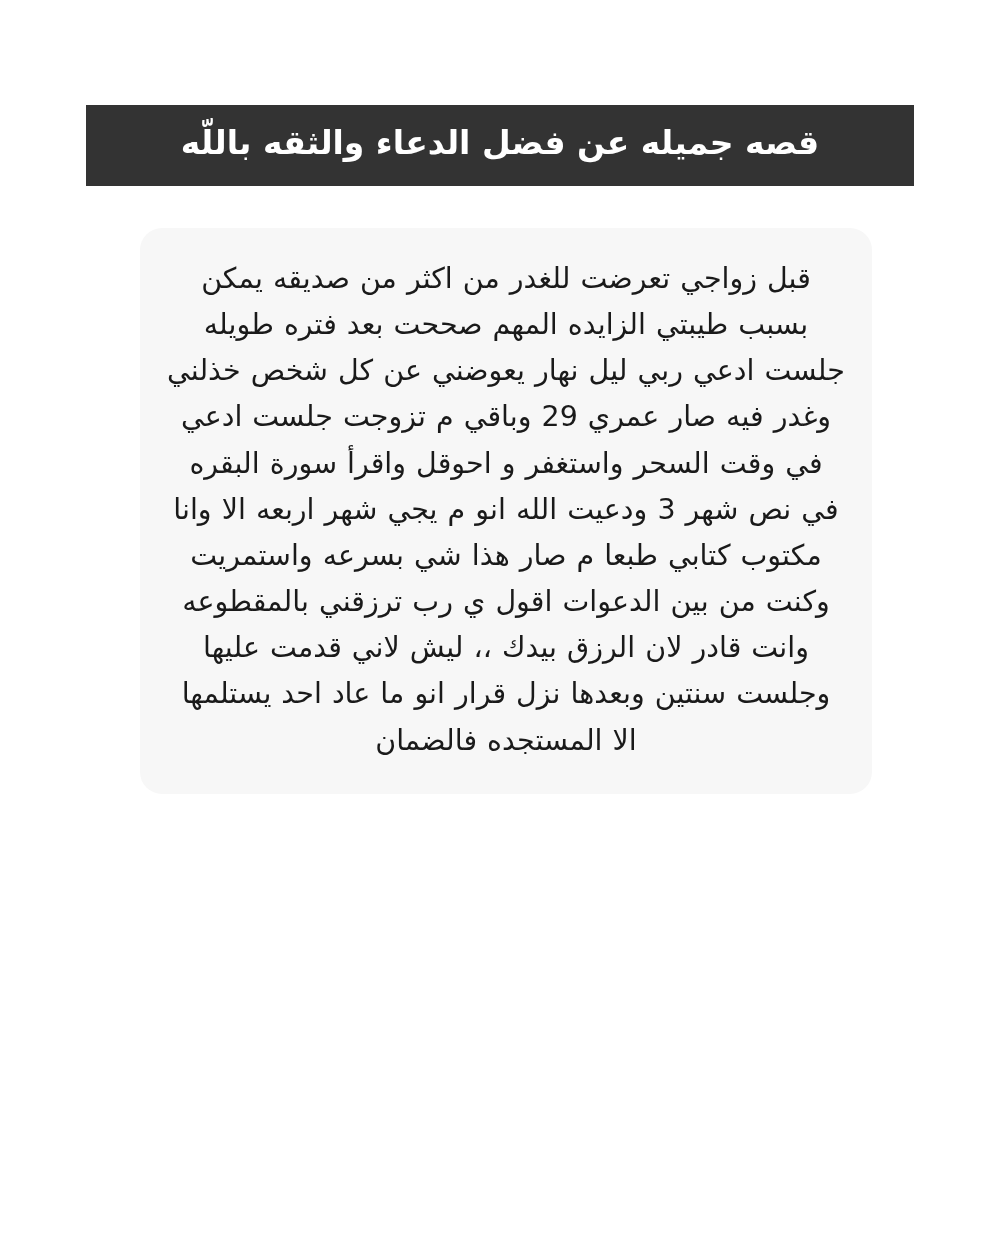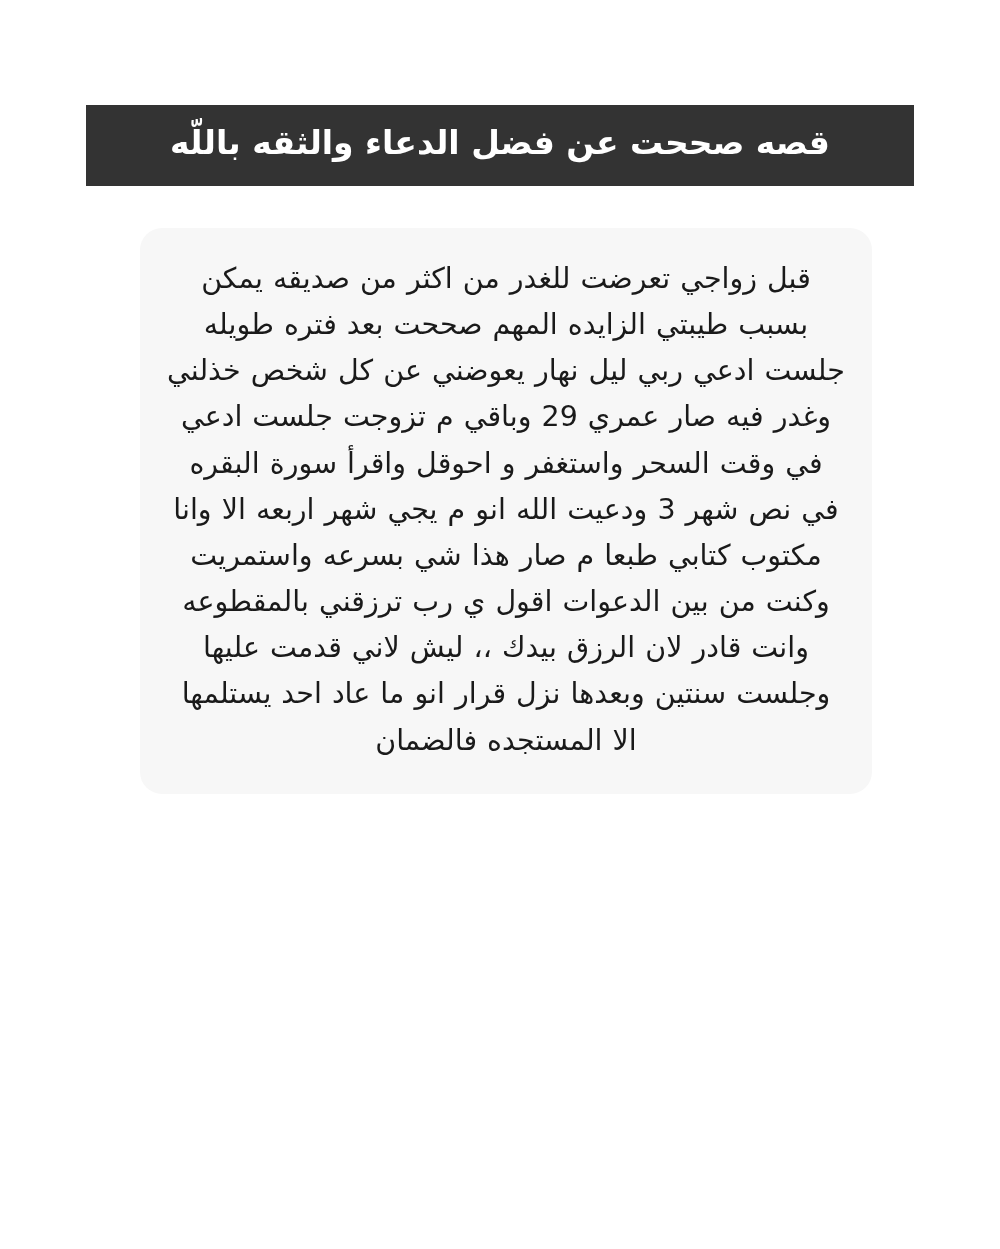--- a/index.html
+++ b/index.html
@@ -60,21 +60,21 @@
   }
   .card.second {
     padding-bottom: 10px;
   }
 </style>
 </head>
 <body>
 
 <div class="page">
 
-  <div class="title-banner">قصه صححت عن فضل الدعاء والثقه باللّه</div>
+  <div class="title-banner">قصه جميله عن فضل الدعاء والثقه باللّه</div>
 
   <div class="cards">
 
     <div class="card">
       <p>قبل زواجي تعرضت للغدر من اكثر من صديقه يمكن بسبب طيبتي الزايده المهم صححت بعد فتره طويله جلست ادعي ربي ليل نهار يعوضني عن كل شخص خذلني وغدر فيه صار عمري 29 وباقي م تزوجت جلست ادعي في وقت السحر واستغفر و احوقل واقرأ سورة البقره في نص شهر 3 ودعيت الله انو م يجي شهر اربعه الا وانا مكتوب كتابي طبعا م صار هذا شي بسرعه واستمريت وكنت من بين الدعوات اقول ي رب ترزقني بالمقطوعه وانت قادر لان الرزق بيدك ،، ليش لاني قدمت عليها وجلست سنتين وبعدها نزل قرار انو ما عاد احد يستلمها الا المستجده فالضمان</p>
     </div>
 
 
   </div>
 

